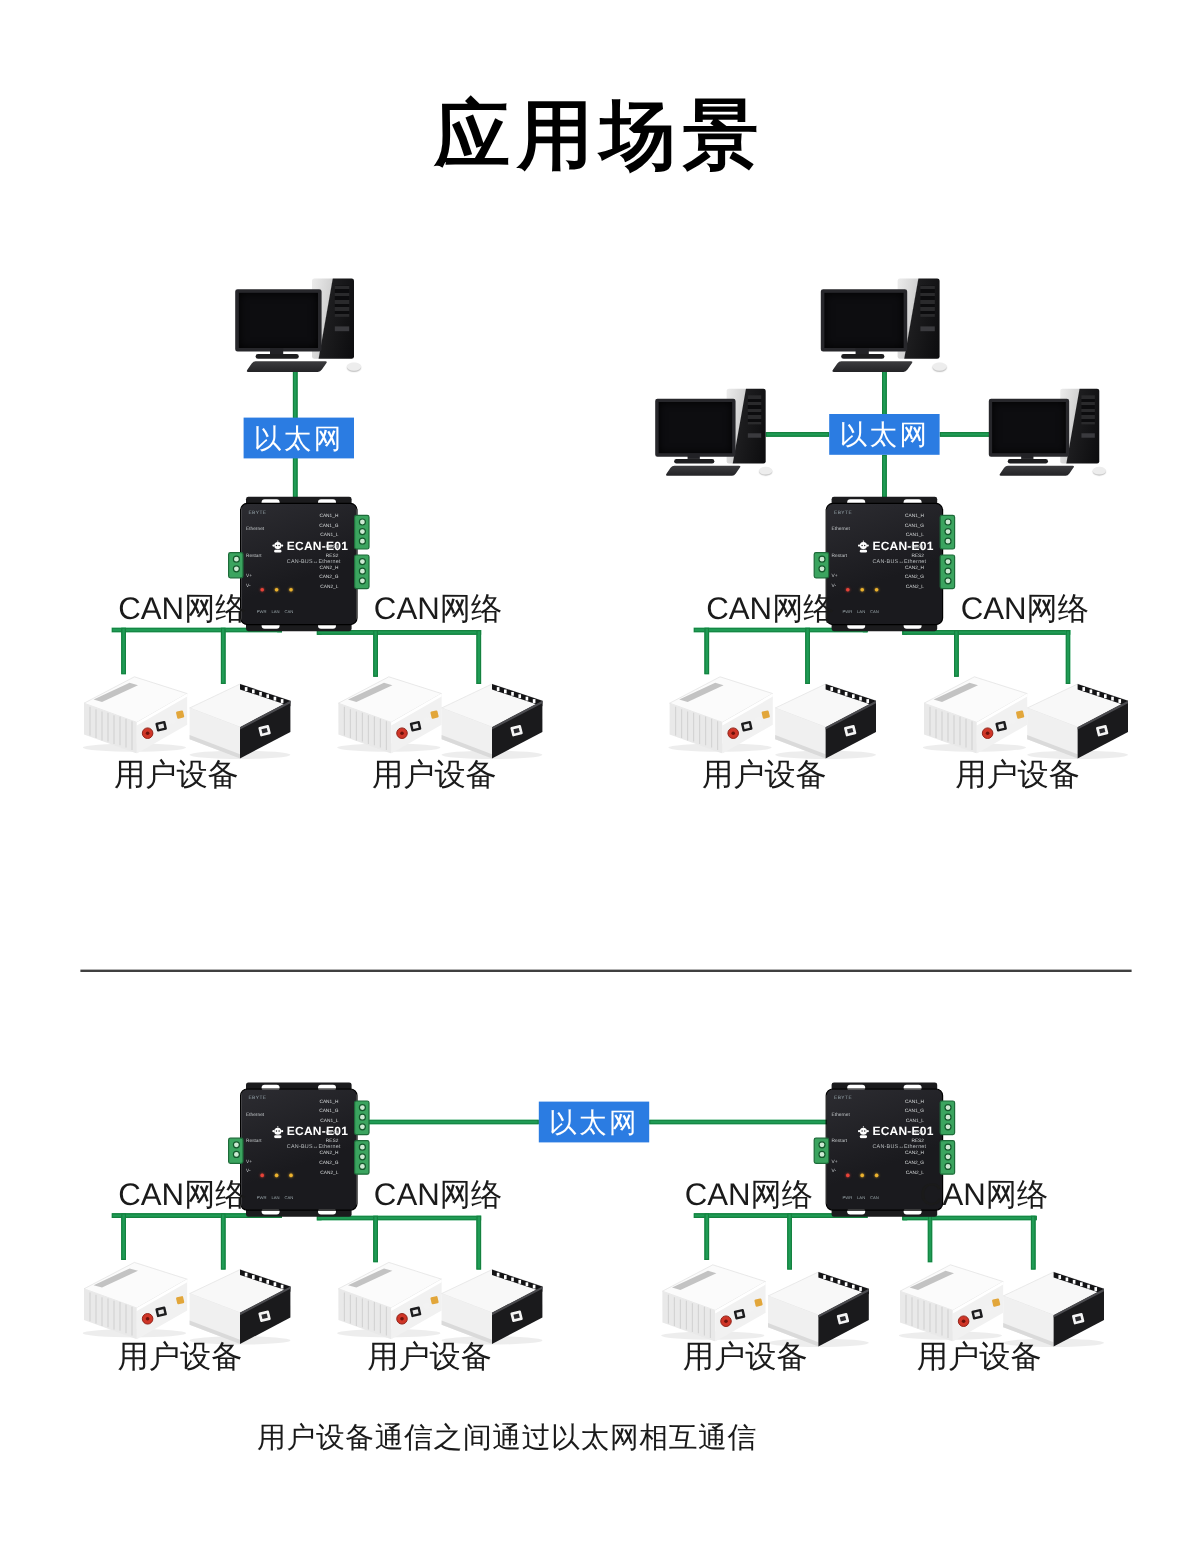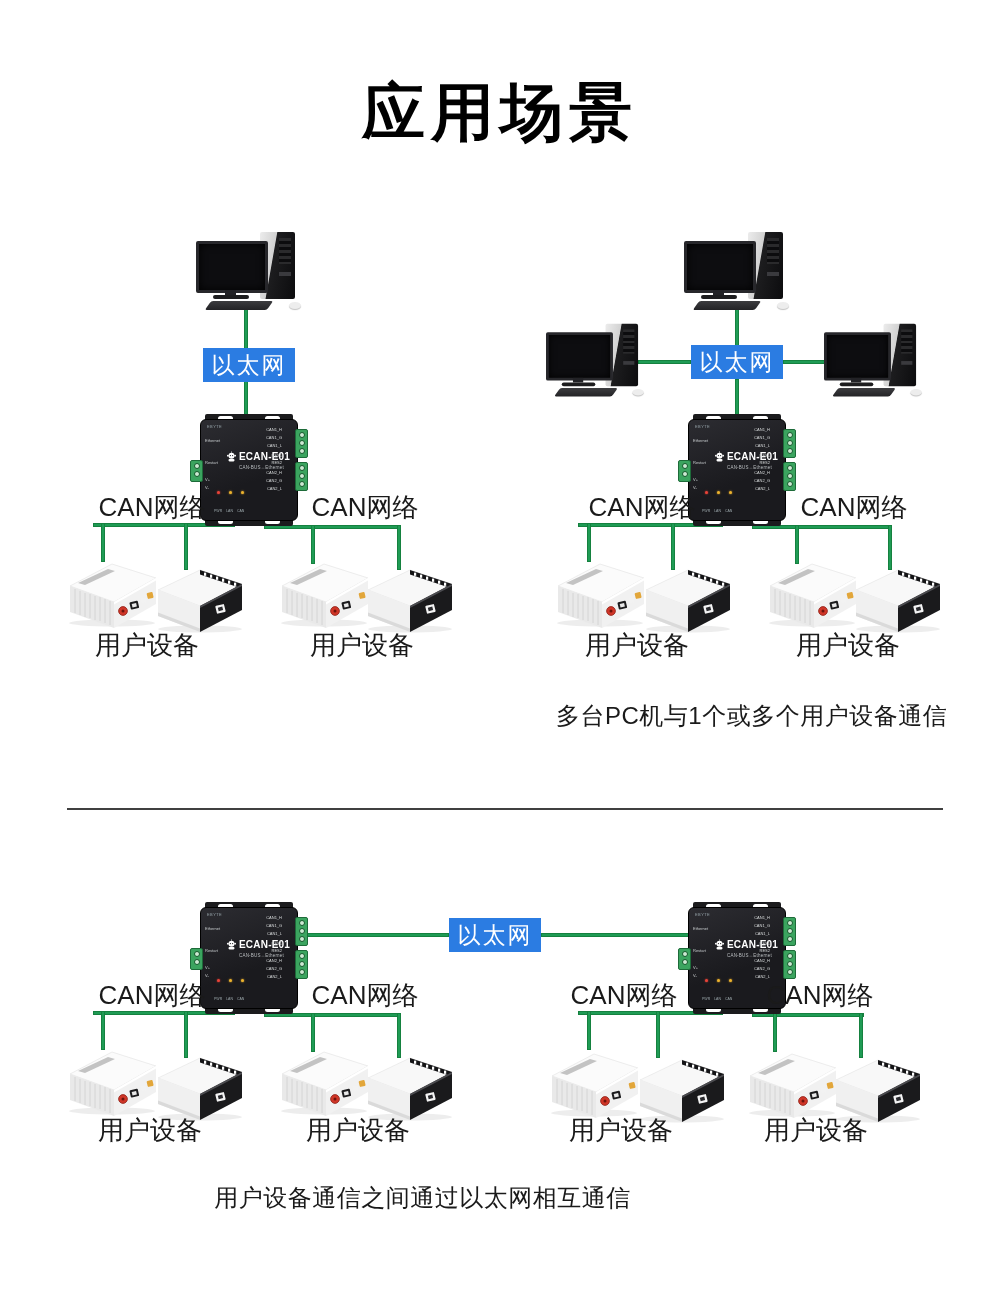--- a/index.html
+++ b/index.html
@@ -471,17 +471,16 @@
 
   <span class="lbl" style="left:62px;top:628px">用户设备</span>
   <span class="lbl" style="left:277px;top:628px">用户设备</span>
   <span class="lbl" style="left:552px;top:628px">用户设备</span>
   <span class="lbl" style="left:763px;top:628px">用户设备</span>
   <span class="lbl" style="left:65px;top:1113px">用户设备</span>
   <span class="lbl" style="left:273px;top:1113px">用户设备</span>
   <span class="lbl" style="left:536px;top:1113px">用户设备</span>
   <span class="lbl" style="left:731px;top:1113px">用户设备</span>
 
-  <div class="cap" style="left:556px;top:700px">多台PC机与1个或多个用户设备通信</div>
   <div class="divider"></div>
   <div class="cap center" style="top:1182px">用户设备通信之间通过以太网相互通信</div>
 
 </div>
 
 </body></html>

